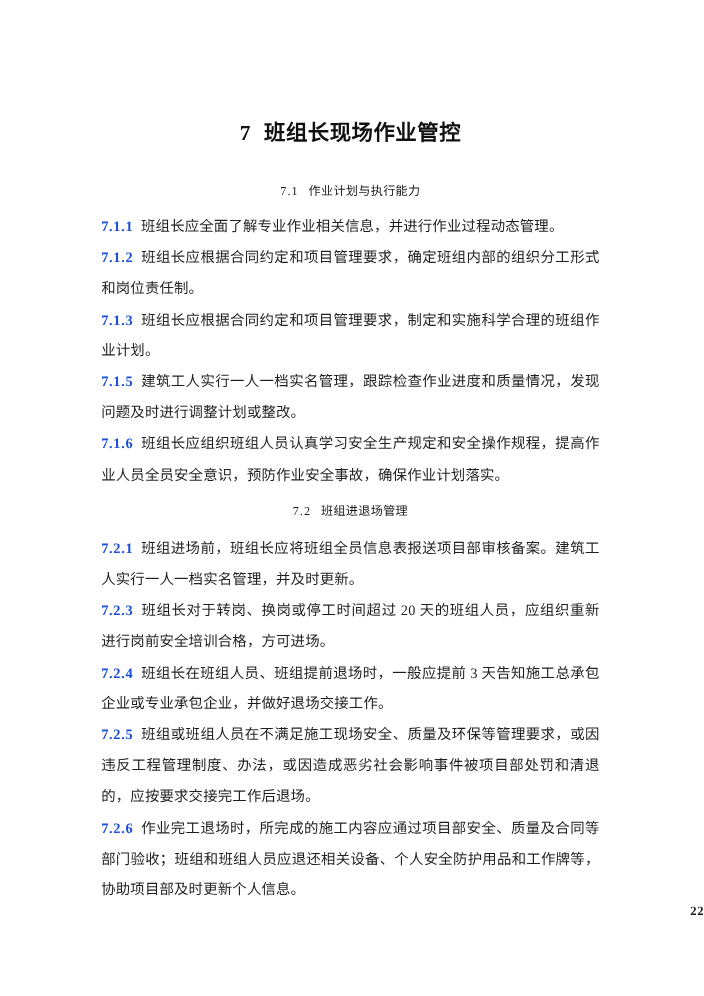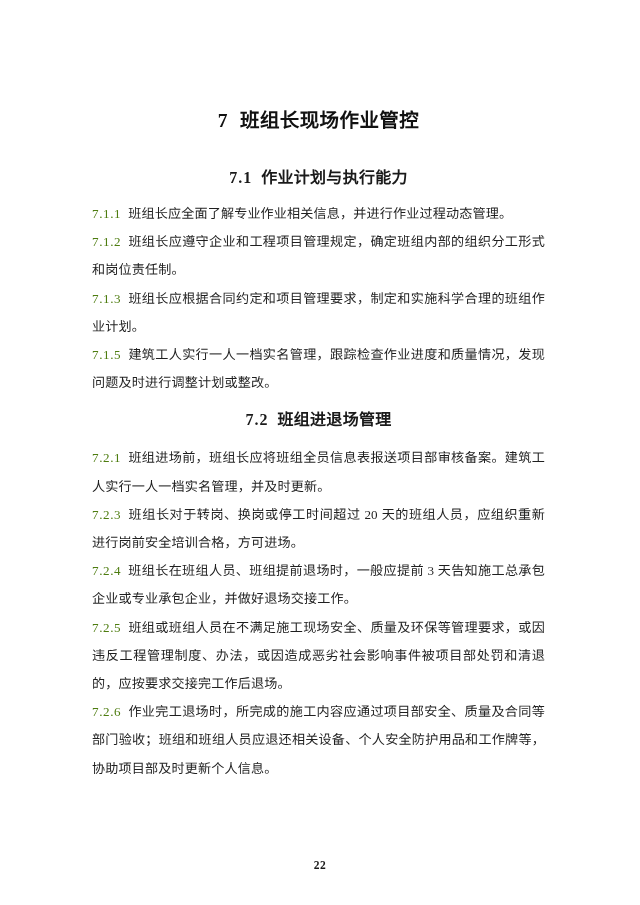--- a/index.html
+++ b/index.html
@@ -45,22 +45,22 @@
     font-family: "Liberation Serif", "DejaVu Serif", serif;
   }
 
   .chapter-title .num {
     margin-right: 12px;
     font-family: "Liberation Serif", "DejaVu Serif", serif;
   }
 
   .section-title {
     margin: 0;
-    font-size: 16px;
-    font-weight: bold;
+    font-size: 11px;
+    font-weight: normal;
     text-align: center;
     color: #1a1a1a;
     letter-spacing: 0.3px;
   }
 
   .section-title .num {
     margin-right: 9px;
     letter-spacing: 1px;
   }
 
@@ -72,39 +72,38 @@
     margin: 0;
     font-size: 13.1px;
     line-height: 28.2px;
     text-align: justify;
     text-justify: inter-ideograph;
     color: #1f1f1f;
     letter-spacing: 0.15px;
   }
 
   .clause .no {
-    font-weight: normal;
+    font-weight: bold;
     letter-spacing: 0.6px;
     margin-right: 7px;
-    color: #4d7c0f;
+    color: #1d4ed8;
   }
 
   .clause-group { padding-top: 12px; }
 
   .page-number {
     position: absolute;
     left: 0;
     top: 823px;
     width: 640px;
-    text-align: center;
+    text-align: right;
     font-size: 11.5px;
     font-weight: bold;
     color: #1a1a1a;
     letter-spacing: 0.5px;
-    margin-top: 36px;
   }
 </style>
 </head>
 <body>
 
 <div class="page">
 
   <div class="content">
 
     <h1 class="chapter-title">
@@ -113,27 +112,30 @@
 
     <h2 class="section-title s1">
       <span class="num">7.1</span><span>作业计划与执行能力</span>
     </h2>
 
     <div class="clause-group">
       <p class="clause">
         <span class="no">7.1.1</span><span>班组长应全面了解专业作业相关信息，并进行作业过程动态管理。</span>
       </p>
       <p class="clause">
-        <span class="no">7.1.2</span><span>班组长应遵守企业和工程项目管理规定，确定班组内部的组织分工形式和岗位责任制。</span>
+        <span class="no">7.1.2</span><span>班组长应根据合同约定和项目管理要求，确定班组内部的组织分工形式和岗位责任制。</span>
       </p>
       <p class="clause">
         <span class="no">7.1.3</span><span>班组长应根据合同约定和项目管理要求，制定和实施科学合理的班组作业计划。</span>
       </p>
       <p class="clause">
         <span class="no">7.1.5</span><span>建筑工人实行一人一档实名管理，跟踪检查作业进度和质量情况，发现问题及时进行调整计划或整改。</span>
+      </p>
+      <p class="clause">
+        <span class="no">7.1.6</span><span>班组长应组织班组人员认真学习安全生产规定和安全操作规程，提高作业人员全员安全意识，预防作业安全事故，确保作业计划落实。</span>
       </p>
     </div>
 
     <h2 class="section-title s2">
       <span class="num">7.2</span><span>班组进退场管理</span>
     </h2>
 
     <div class="clause-group">
       <p class="clause">
         <span class="no">7.2.1</span><span>班组进场前，班组长应将班组全员信息表报送项目部审核备案。建筑工人实行一人一档实名管理，并及时更新。</span>

